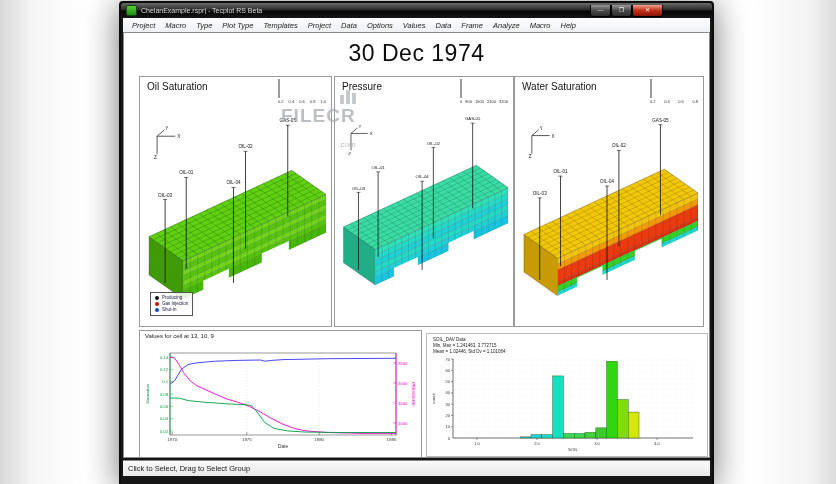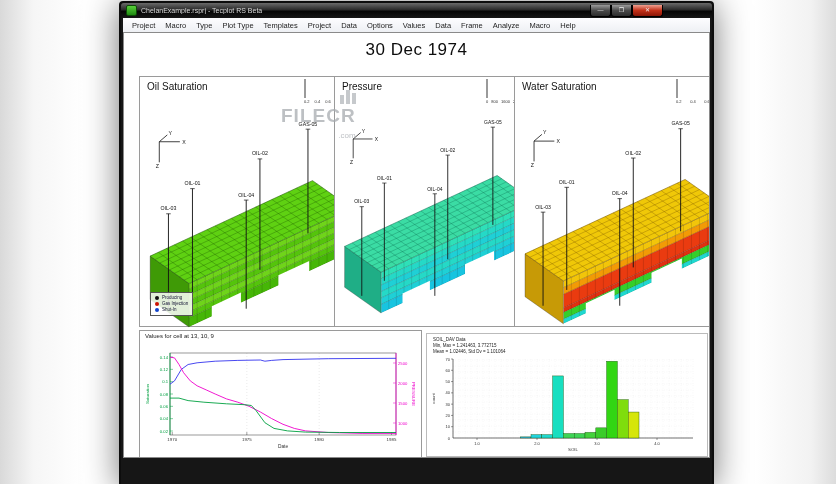--- a/index.html
+++ b/index.html
@@ -12,25 +12,25 @@
   .titlebar{position:absolute;left:0;right:0;top:0;height:15px;border-radius:3px 3px 0 0;
     background:linear-gradient(#6a6a6a,#2a2a2a 45%,#050505 55%,#161616);display:flex;align-items:center;padding:0 5px;gap:4px;}
   .app-icon{width:9px;height:9px;border-radius:2px;background:linear-gradient(#58cf3a,#1f8a12);border:1px solid #0c4a06;flex:0 0 auto;}
   .title-text{color:#d8d8d8;font-size:7px;white-space:nowrap;overflow:hidden;}
   .win-controls{margin-left:auto;display:flex;margin-right:44px;}
   .win-btn{width:19px;height:11px;border:1px solid #000;border-top:none;border-radius:0 0 3px 3px;
     background:linear-gradient(#9a9a9a,#4a4a4a 50%,#2c2c2c);color:#eee;font-size:6px;line-height:10px;text-align:center;cursor:default;}
   .win-btn.close{width:29px;background:linear-gradient(#f0a090,#c23018 50%,#8a1505);}
   .menubar{position:absolute;left:2px;right:2px;top:15px;height:14px;background:linear-gradient(#fdfdff,#eef0f4);
     border-bottom:1px solid #b9bcc2;display:flex;align-items:center;padding:0 4px;}
-  .menu-item{font-size:7.5px;color:#1d1d1d;padding:1px 5px;border-radius:2px;}
+  .menu-item{font-size:7.5px;color:#1d1d1d;padding:1px 5px;border-radius:2px;font-style:italic;}
   
   .workspace{position:absolute;left:2px;right:2px;top:29px;bottom:26px;background:#fff;border:1px solid #8a8a8a;overflow:hidden;}
-  .date-title{position:absolute;top:7px;left:0;width:100%;text-align:center;font-size:17px;color:#0c0c0c;letter-spacing:.5px;}
-  .plot-frame{position:absolute;background:#fff;border:1px solid #9a9a9a;padding-left:26px;}
+  .date-title{position:absolute;top:7px;left:0;width:100%;text-align:center;font-size:23px;color:#0c0c0c;letter-spacing:.5px;}
+  .plot-frame{position:absolute;background:#fff;border:1px solid #9a9a9a;}
   #plot-oil{left:15px;top:43px;width:191px;height:249px;}
   #plot-pressure{left:210px;top:43px;width:178px;height:249px;}
   #plot-water{left:390px;top:43px;width:188px;height:249px;}
   .plot-header{position:absolute;left:0;right:0;top:0;height:20px;}
   .plot-title{position:absolute;left:7px;top:4px;font-size:10px;color:#141414;}
   .cbar-wrap{position:absolute;right:5px;top:3px;width:48px;}
   .cbar{width:48px;height:6px;border:1px solid #9a9a9a;box-sizing:border-box;}
   .cbar.normal{background:linear-gradient(90deg,#0022ee,#00a0ff,#00e0a0,#70e000,#ffe000,#ff8000,#ff2000);}
   .cbar.reversed{background:linear-gradient(90deg,#ff2000,#ff8000,#ffe000,#70e000,#00e0a0,#00a0ff,#0022ee);}
   .cbar-labels{display:flex;justify-content:space-between;font-size:4px;color:#333;margin-top:1px;}
@@ -48,21 +48,21 @@
   #hist-svg{position:absolute;left:0;top:20px;width:278px;height:100px;}
   
   .statusbar{position:absolute;left:2px;right:2px;bottom:8px;height:16px;background:linear-gradient(#fafafa,#e9e9e9);
     border-top:1px solid #888;font-size:7.5px;color:#222;padding:3px 5px 0 5px;box-sizing:border-box;}
   
   .watermark{position:absolute;left:281px;top:88px;opacity:.75;pointer-events:none;color:#a7abb0;}
   .wm-row{display:flex;align-items:flex-end;gap:4px;flex-direction:column;}
   .wm-icon{display:flex;gap:2px;align-items:flex-end;height:16px;}
   .wm-icon i{display:block;width:4px;background:#b3b7bc;}
   .wm-text{font-size:19px;font-weight:bold;letter-spacing:1px;line-height:16px;}
-  .wm-suffix{font-size:8px;text-align:right;margin-top:7px;}
+  .wm-suffix{font-size:8px;text-align:right;margin-top:16px;}
   svg text{font-family:"Liberation Sans",sans-serif;}
 </style>
 </head>
 <body>
 
 <div class="stage">
   <div class="window">
 
     <div class="titlebar">
       <span class="app-icon"></span>
@@ -561,20 +561,23 @@
             <rect x="147.20000000000002" y="79.48571428571428" width="10.799999999999999" height="4.514285714285714" fill="#3ed455" stroke="#14500a" stroke-width="0.4"></rect>
             <rect x="158.00000000000003" y="78.35714285714286" width="10.799999999999999" height="5.642857142857142" fill="#44d23c" stroke="#14500a" stroke-width="0.4"></rect>
             <rect x="168.80000000000004" y="73.84285714285714" width="10.799999999999999" height="10.157142857142857" fill="#3acc2a" stroke="#14500a" stroke-width="0.4"></rect>
             <rect x="179.60000000000005" y="7.257142857142853" width="10.799999999999999" height="76.74285714285715" fill="#31d613" stroke="#14500a" stroke-width="0.4"></rect>
             <rect x="190.40000000000006" y="45.628571428571426" width="10.799999999999999" height="38.371428571428574" fill="#7fdd0d" stroke="#14500a" stroke-width="0.4"></rect>
             <rect x="201.20000000000007" y="58.042857142857144" width="10.799999999999999" height="25.957142857142856" fill="#d6e60a" stroke="#14500a" stroke-width="0.4"></rect>
           </svg>
       </div>
     </div>
 
+    <div class="statusbar">
+      <span>Click to Select, Drag to Select Group</span>
+    </div>
   </div>
 
   <div class="watermark">
     <div class="wm-row">
       <span class="wm-icon">
         <i style="height:9px"></i>
           <i style="height:14px"></i>
           <i style="height:11px"></i>
       </span>
       <span class="wm-text">FILECR</span>

